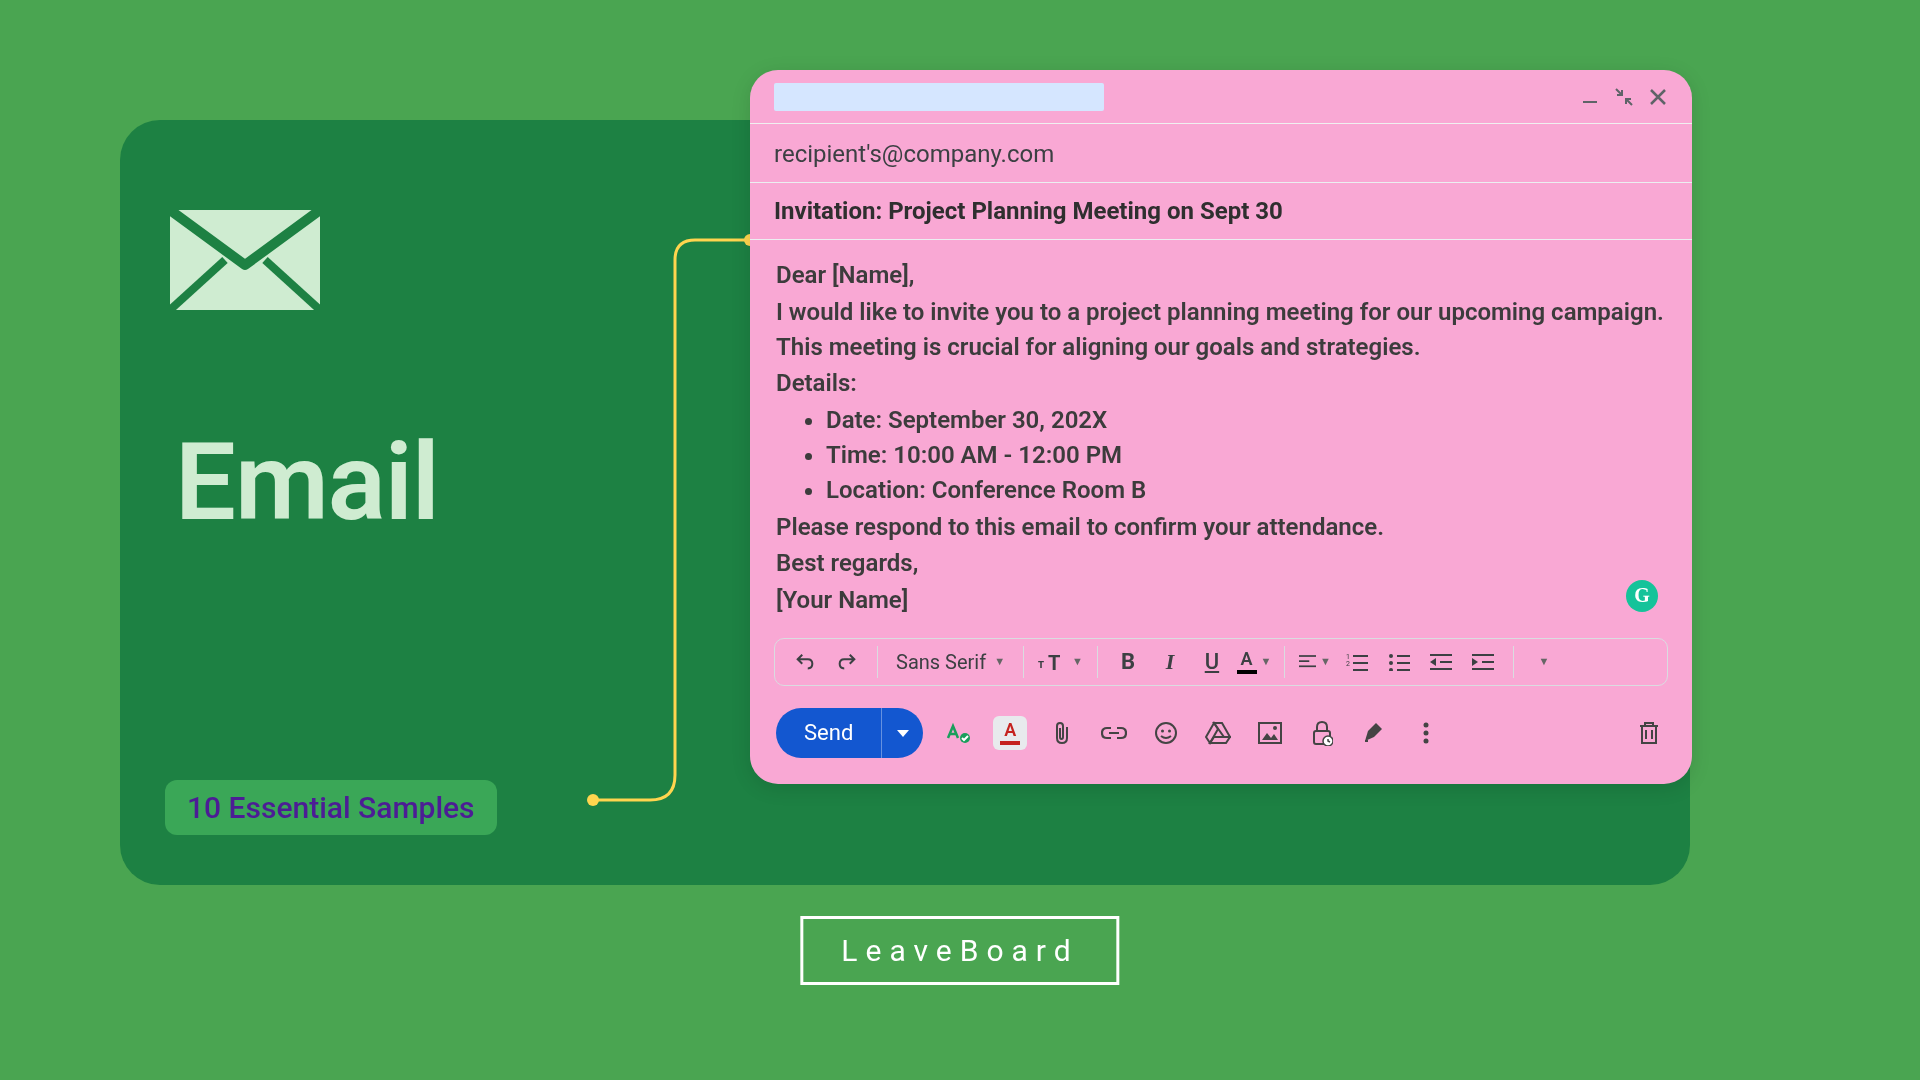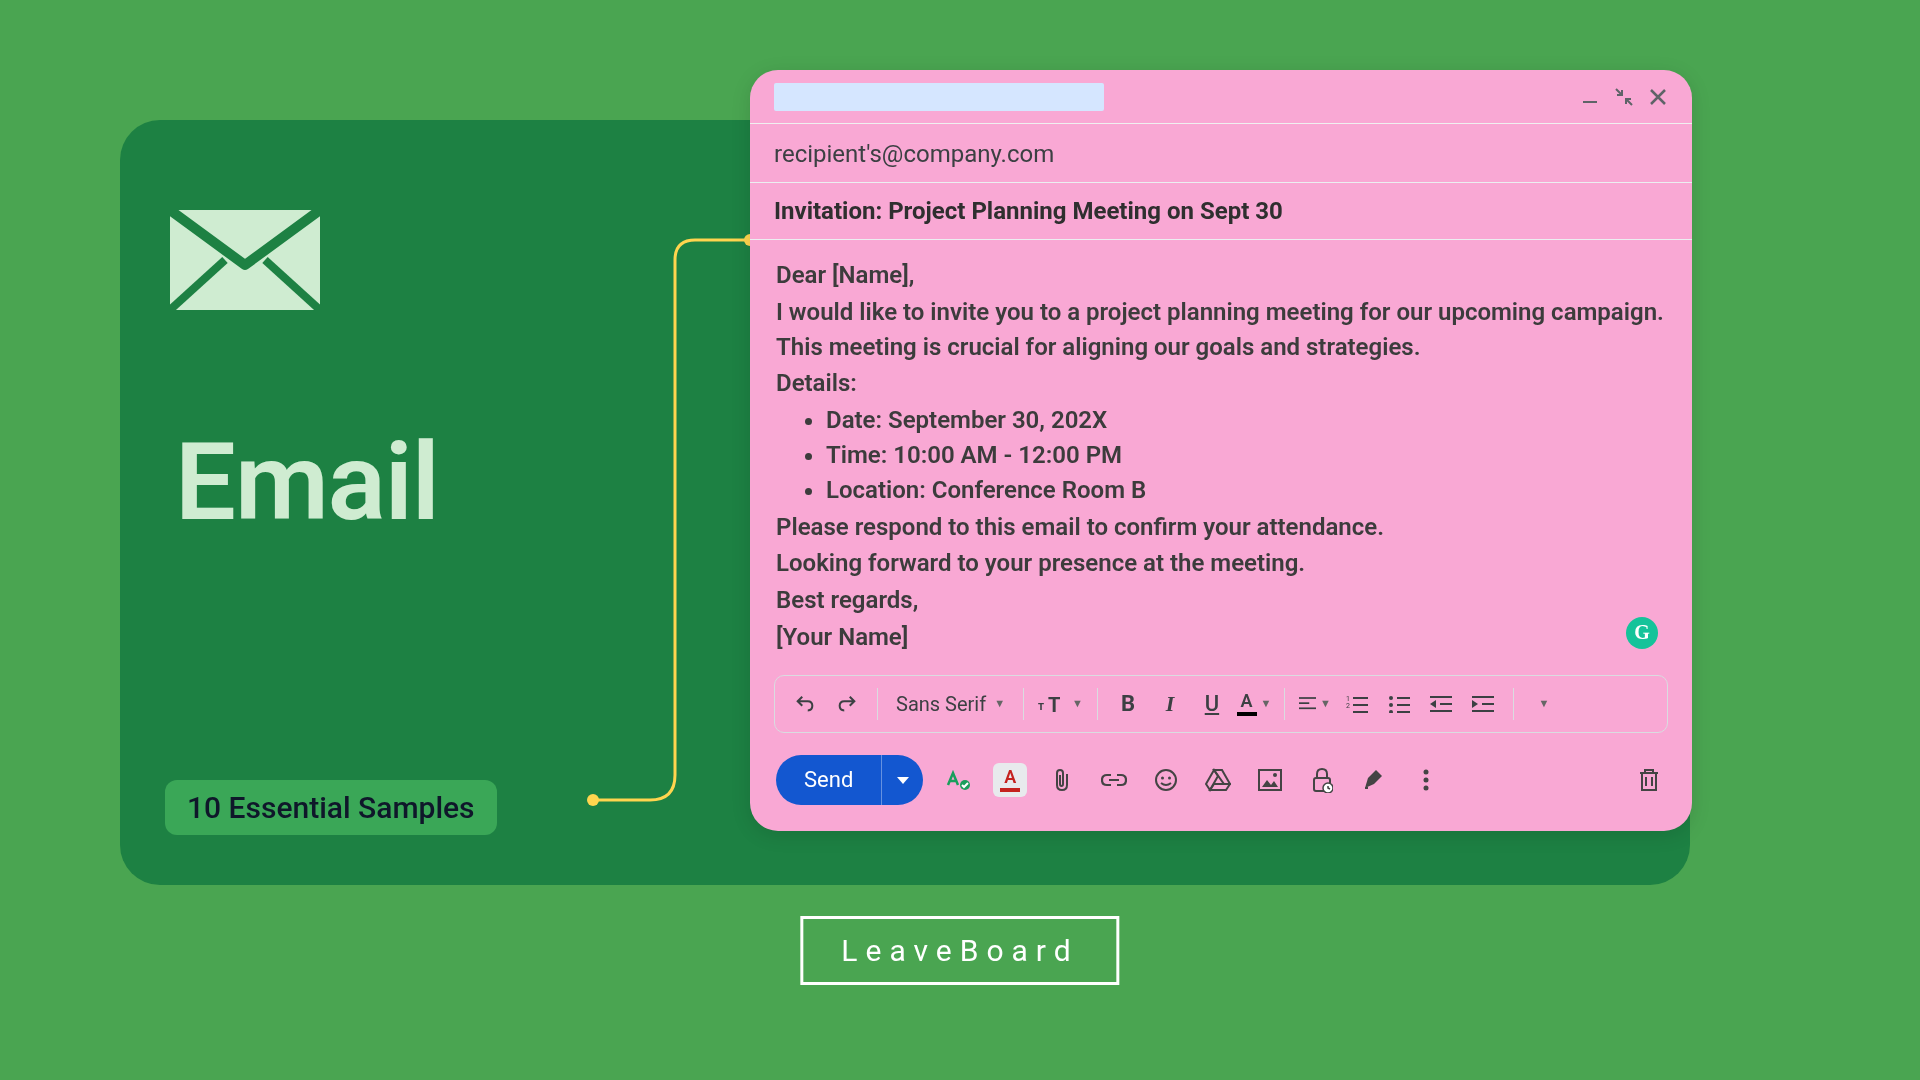--- a/index.html
+++ b/index.html
@@ -35,21 +35,21 @@
       font-size: 108px;
       font-weight: 600;
       line-height: 1.15;
       letter-spacing: -1px;
     }
     .badge {
       position: absolute;
       left: 165px;
       top: 780px;
       background: #3aa757;
-      color: #0f172a;
+      color: #4c1d95;
       font-size: 30px;
       font-weight: 500;
       padding: 10px 22px;
       border-radius: 12px;
     }
     .connector {
       position: absolute;
       left: 585px;
       top: 240px;
       width: 180px;
@@ -116,21 +116,21 @@
       width: 32px; height: 32px;
       border-radius: 50%;
       background: #15c39a;
       display:flex; align-items:center; justify-content:center;
     }
     .grammarly span { color:#fff; font-weight:700; font-size:20px; font-family: Georgia, serif;}
     .format-toolbar {
       margin: 8px 24px 0 24px;
       border: 1px solid #dadce0;
       border-radius: 10px;
-      height: 58px;
+      height: 48px;
       display:flex;
       align-items:center;
       padding: 0 14px;
       gap: 10px;
       color:#3c4043;
     }
     .tb-icon { width: 32px; height: 32px; display:flex; align-items:center; justify-content:center; cursor:pointer; border-radius:4px; }
     .tb-divider { width:1px; height:32px; background:#dadce0; margin:0 4px;}
     .font-select { display:flex; align-items:center; gap:8px; font-size:20px; cursor:pointer; padding:0 4px;}
     .size-select { display:flex; align-items:center; gap:6px; cursor:pointer;}
@@ -232,21 +232,20 @@
   <div class="body-area">
     <p>Dear [Name],</p>
     <p>I would like to invite you to a project planning meeting for our upcoming campaign. This meeting is crucial for aligning our goals and strategies.</p>
     <p class="details-label">Details:</p>
     <ul>
       <li>Date: September 30, 202X</li>
       <li>Time: 10:00 AM - 12:00 PM</li>
       <li>Location: Conference Room B</li>
     </ul>
     <p>Please respond to this email to confirm your attendance.</p>
-    <p>Looking forward to your presence at the meeting.</p>
     <p>Best regards,</p>
     <p>[Your Name]</p>
     <div class="grammarly">
         <span>G</span>
       </div>
   </div>
 
   <div class="format-toolbar">
     <div class="tb-icon">
       <svg width="22" height="22" viewBox="0 0 24 24">

